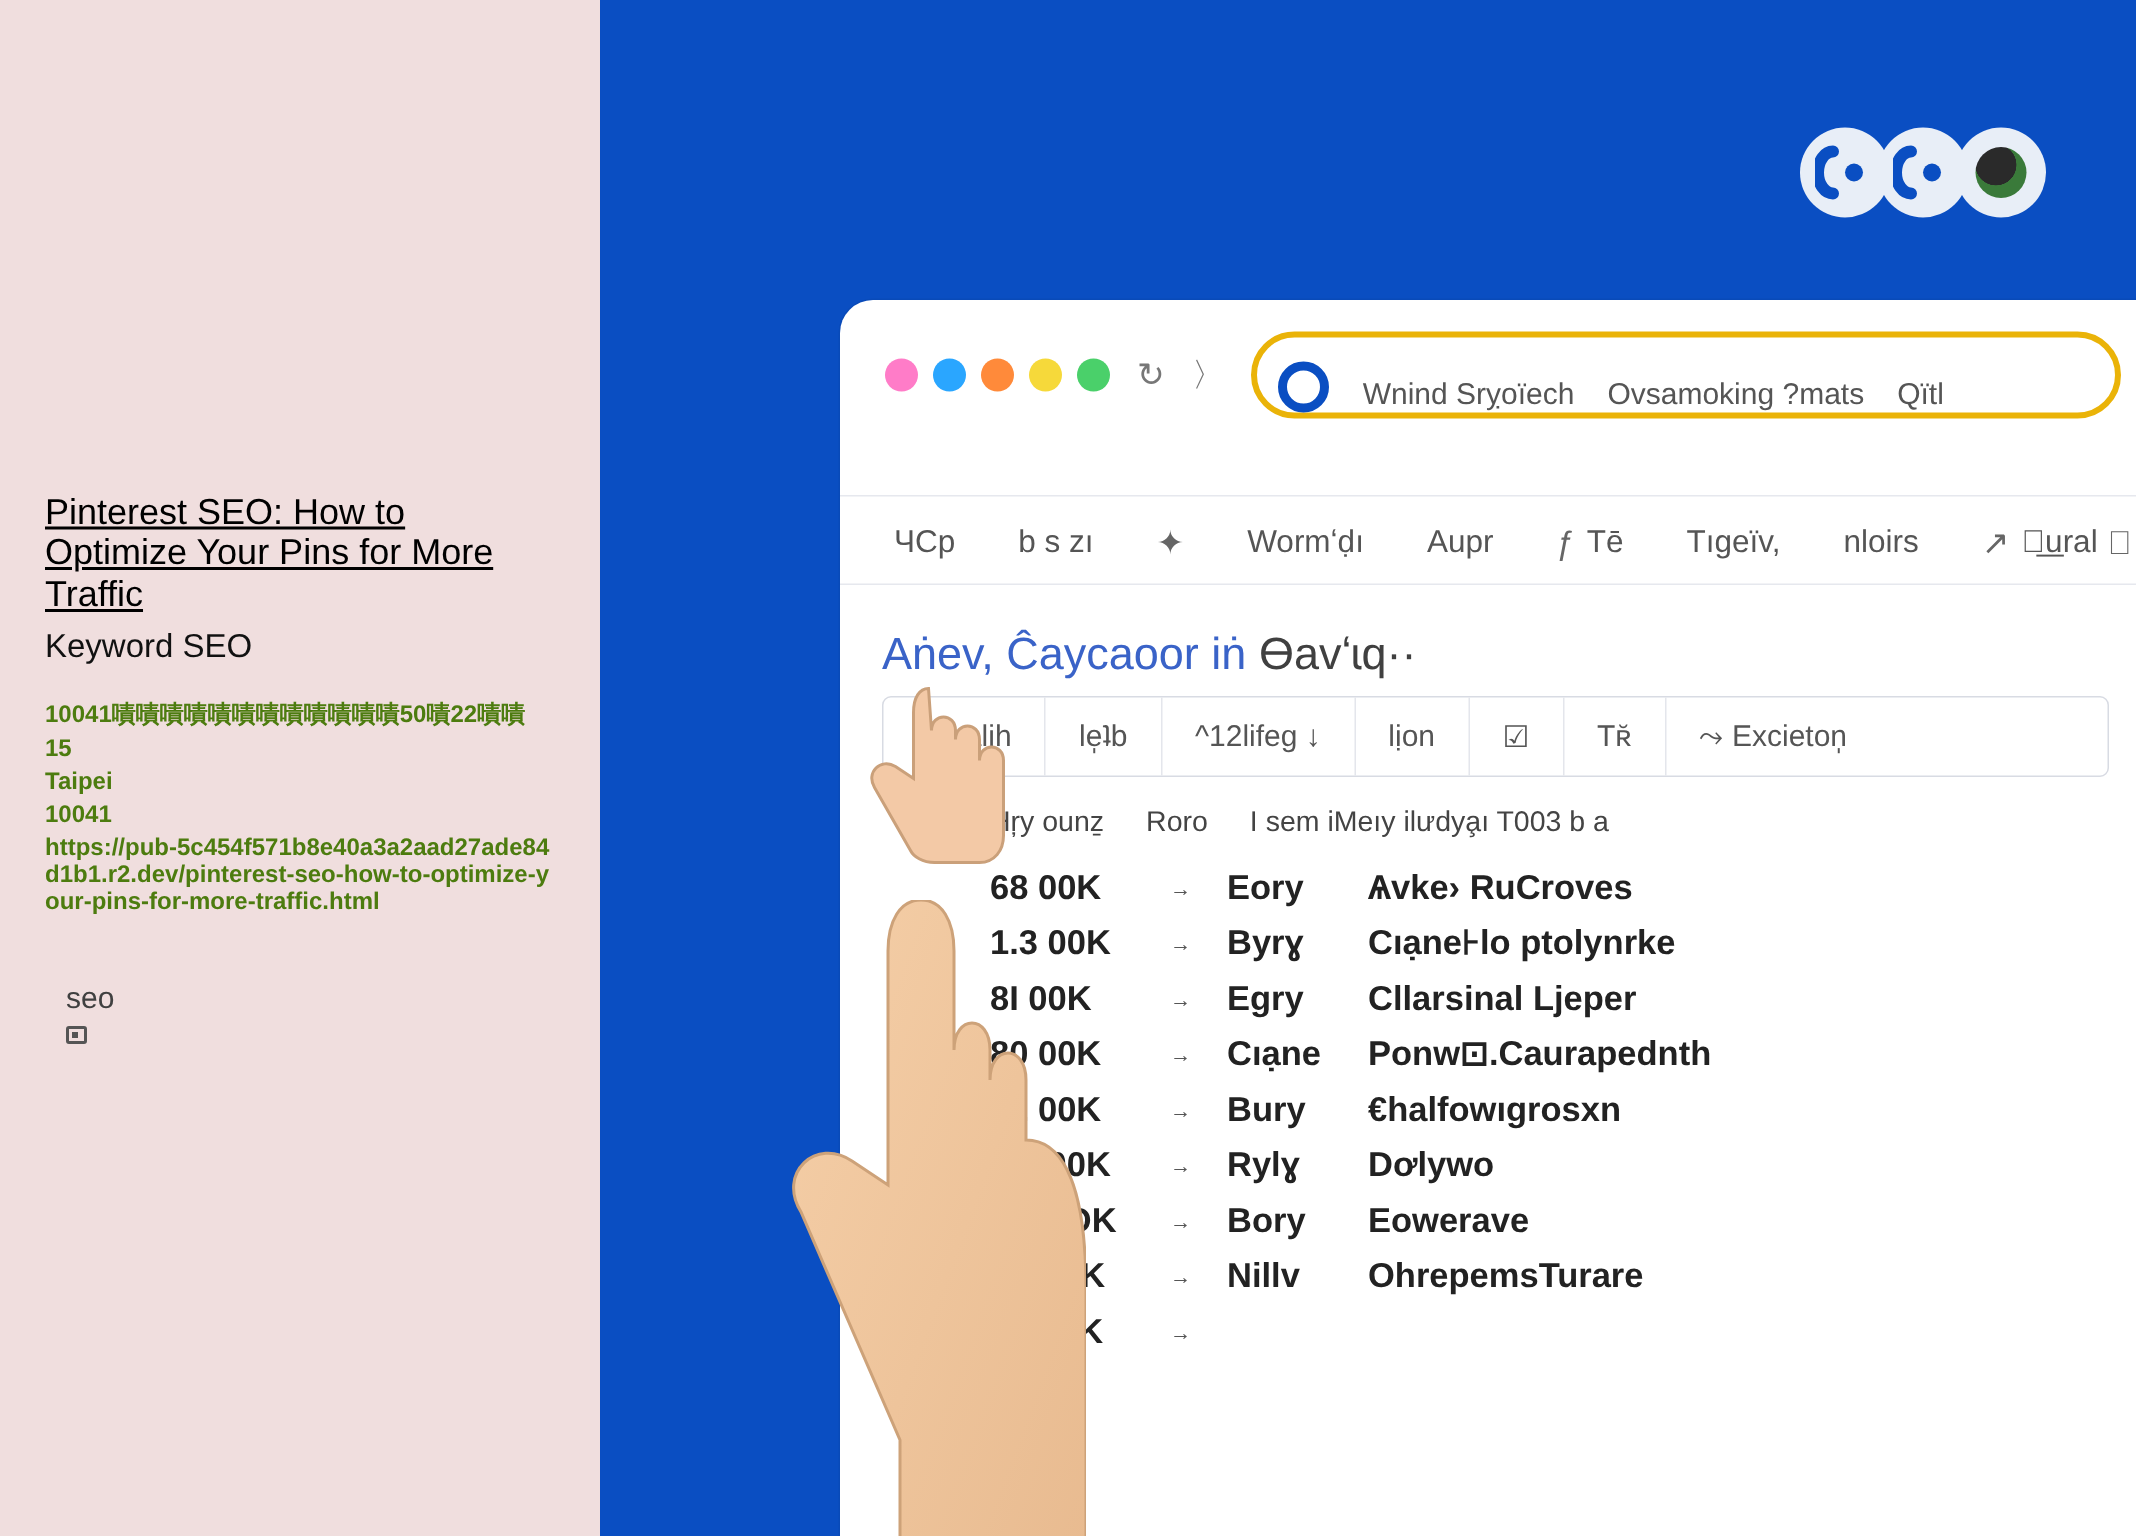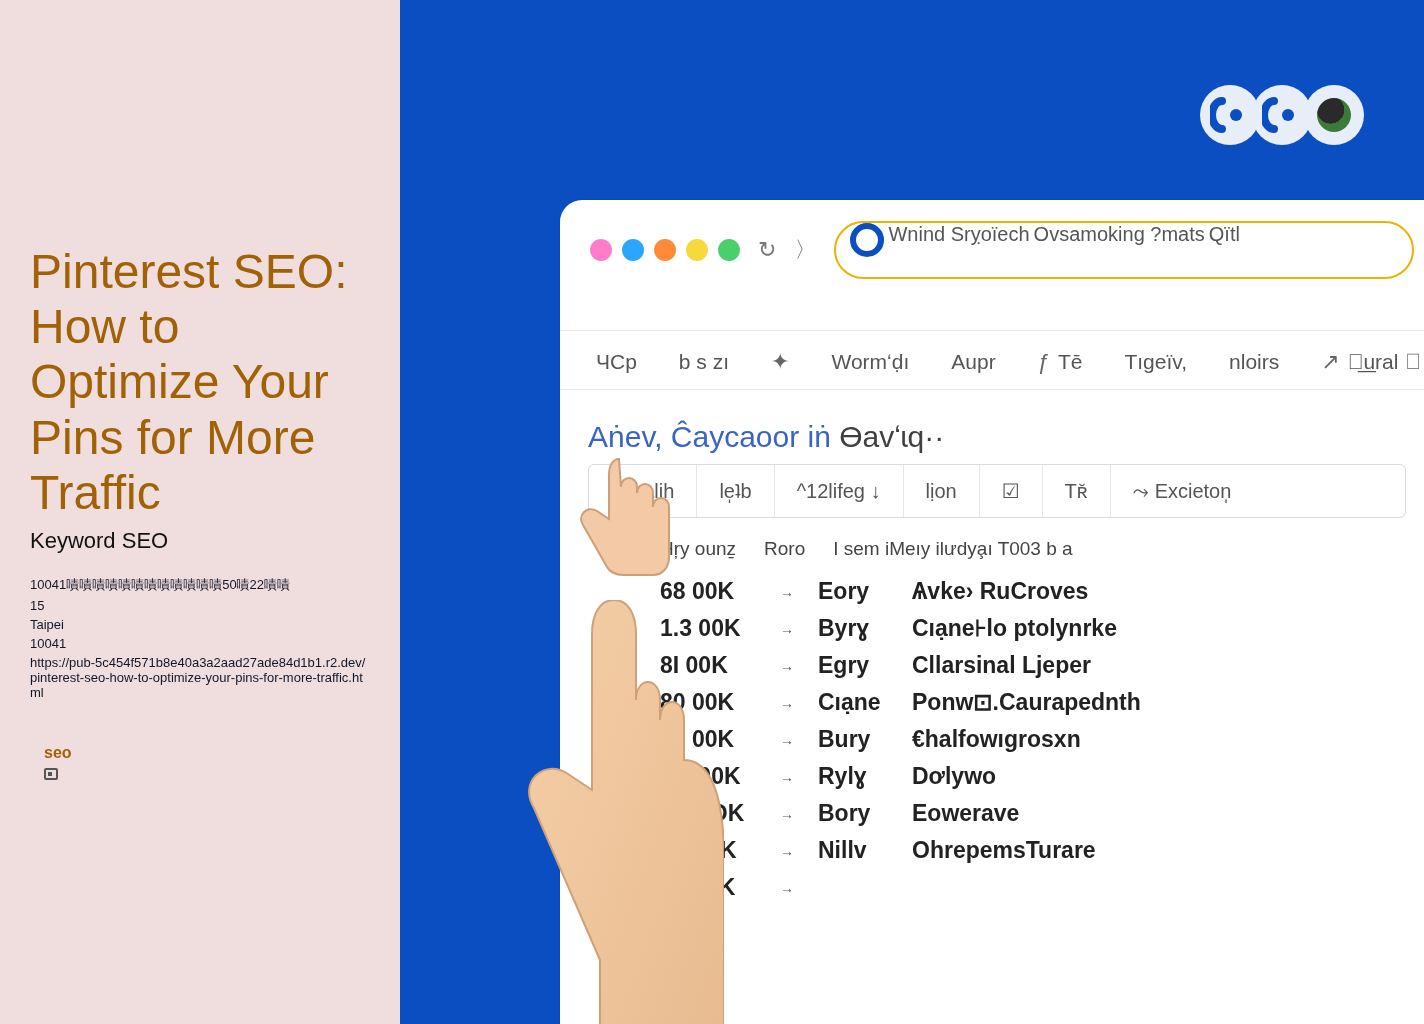--- a/index.html
+++ b/index.html
@@ -10,44 +10,45 @@
   .sidebar {
     width: 400px;
     height: 100%;
     background: #f0dede;
     padding: 30px;
     display: flex;
     flex-direction: column;
     justify-content: center;
   }
   .sidebar h1 {
-    font-size: 48px;
+    font-size: 24px;
     line-height: 1.15;
     font-weight: 400;
-    color: #a16207;
+    color: #000000;
     margin-bottom: 8px;
+    text-decoration: underline;
   }
   .sidebar h2 {
     font-size: 22px;
     font-weight: 400;
     color: #111;
     margin-bottom: 22px;
   }
   .sidebar .meta-line {
-    font-size: 13px;
-    color: #0f172a;
+    font-size: 16px;
+    color: #4d7c0f;
     margin-bottom: 4px;
     word-break: break-all;
+    font-weight: bold;
   }
   .seo-chip {
     margin-top: 40px;
-    font-size: 16px;
-    color: #a16207;
+    font-size: 20px;
+    color: #404040;
     padding-left: 14px;
-    font-weight: bold;
   }
   .square-icon {
     width: 14px;
     height: 12px;
     border: 2px solid #555;
     border-radius: 2px;
     margin-left: 14px;
     margin-top: 6px;
     position: relative;
   }
@@ -122,26 +123,26 @@
   }
   .nav-icon {
     color: #777;
     font-size: 22px;
     display: flex;
     align-items: center;
   }
   .addr {
     flex: 1;
     height: 58px;
-    border: 2px solid #eab308;
+    border: 4px solid #eab308;
     border-radius: 30px;
     display: flex;
-    align-items: flex-start;
+    align-items: flex-end;
     padding: 0 14px;
-    gap: 4px;
+    gap: 22px;
     color: #555;
     font-size: 20px;
   }
   .addr .ring {
     width: 34px; height: 34px; border: 6px solid #0a4ec2; border-radius: 50%;
   }
   .addr .crumb { white-space: nowrap; }
 
   
   .hairline { height: 1px; background: #e6e8ee; margin-top: 30px; }

